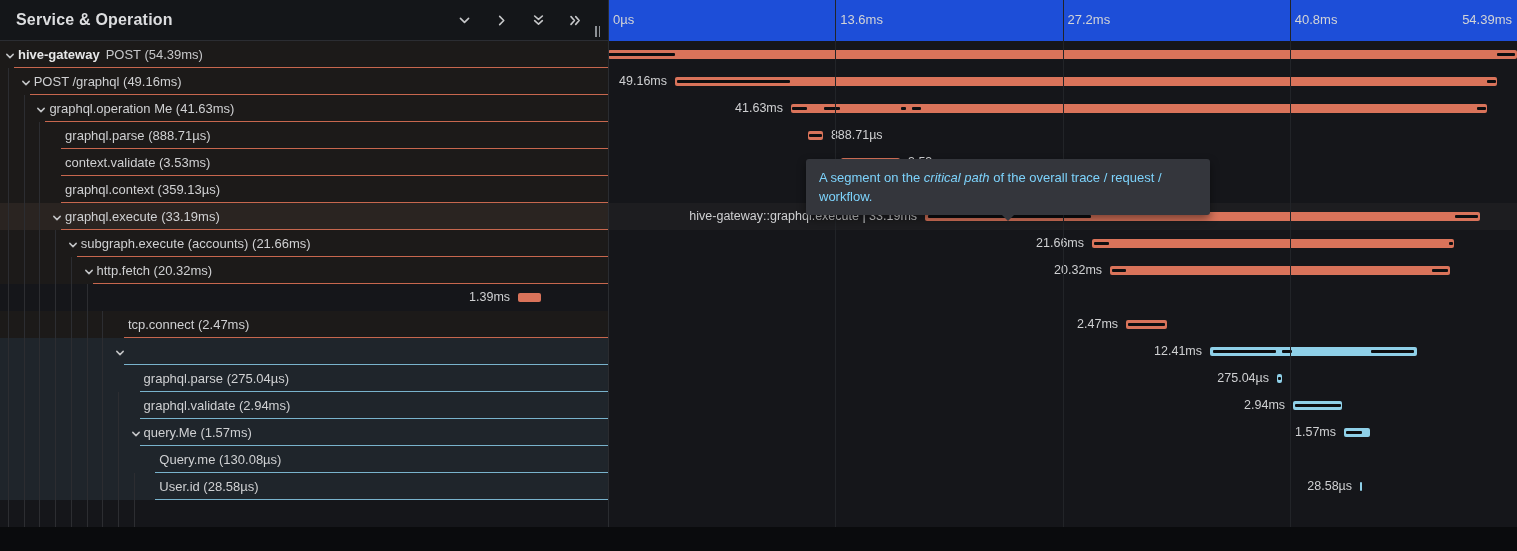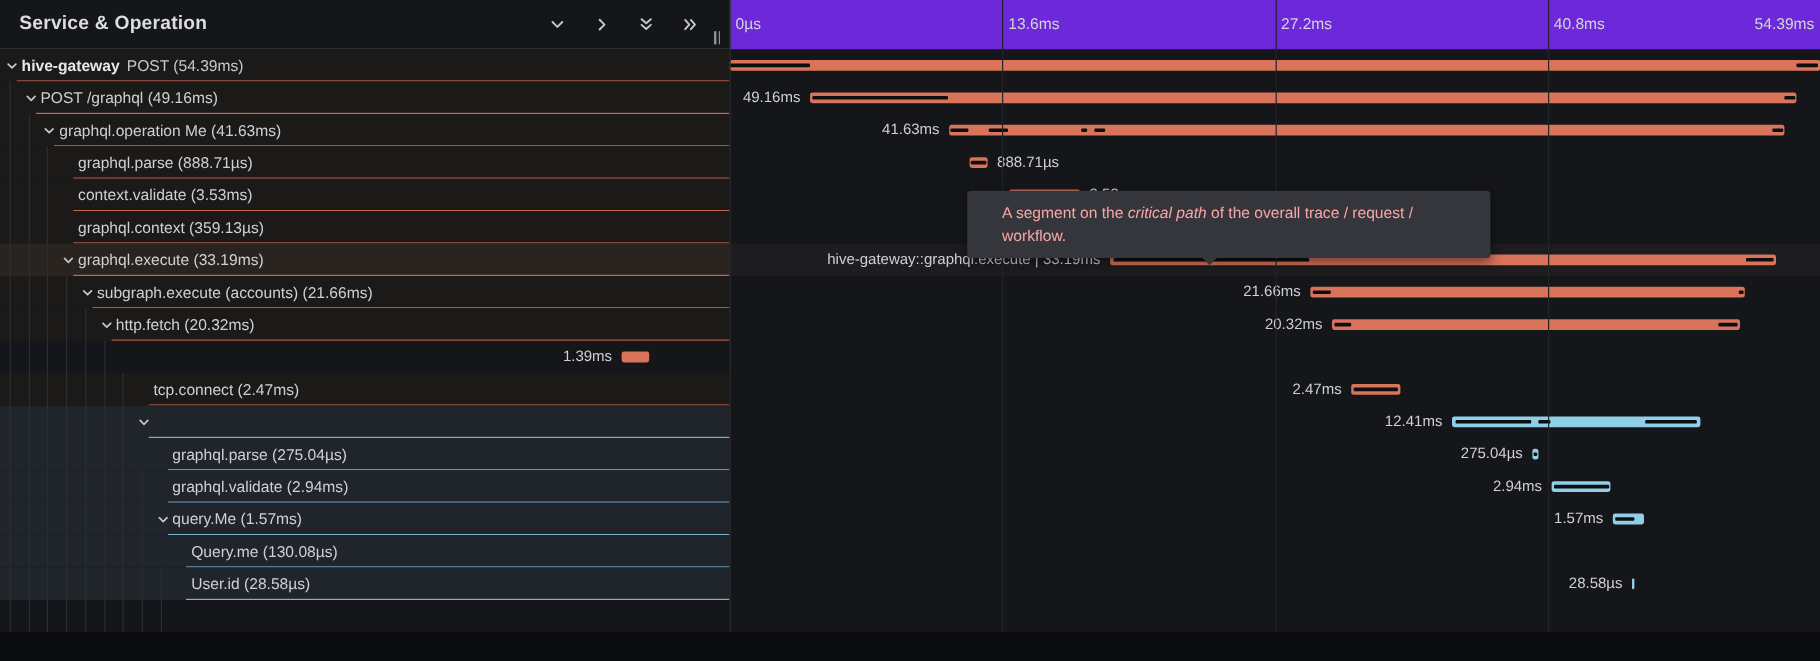--- a/index.html
+++ b/index.html
@@ -15,21 +15,21 @@
     position:relative;width:608px;height:40px;border-bottom:1px solid #2b2d32;
     display:flex;align-items:center;background:#141619;
   }
   .hdr-title{font-size:16px;font-weight:700;color:#dcdddf;padding-left:16px;letter-spacing:.2px;}
   .hdr-icons{position:absolute;right:22px;top:0;height:40px;display:flex;align-items:center;gap:15px;}
   .hdr-icons .icn{width:22px;height:22px;display:flex;align-items:center;justify-content:center;cursor:pointer;border-radius:2px;}
   .resize-handle{
     position:absolute;right:3px;top:26px;width:10px;height:12px;display:flex;gap:2px;cursor:col-resize;
   }
   .resize-handle i{display:block;width:1.5px;height:11px;background:#8d9196;}
-  .hdr-right{position:relative;width:909px;height:41px;background:#6d28d9;}
+  .hdr-right{position:relative;width:909px;height:41px;background:#1d4ed8;}
   .tick-label{position:absolute;top:12px;font-size:13px;font-weight:500;color:#d3d4d6;white-space:nowrap;}
   
   .rows{position:absolute;top:41px;left:0;width:1517px;}
   .row{display:flex;height:27px;}
   .cell-left{position:relative;width:608px;height:27px;background:#1c1a19;overflow:hidden;}
   .cell-left.blue{background:#1f252b;}
   .row.hovered .cell-left{background:#2a2421;}
   .cell-tl{position:relative;width:909px;height:27px;}
   .row.hovered .cell-tl{background:#1d1d20;}
   .cell-left .divider{position:absolute;bottom:0;height:1px;right:0;}
@@ -49,22 +49,22 @@
   .bar{position:absolute;top:9px;height:9px;border-radius:2px;cursor:pointer;}
   .bar.salmon{background:#d9735a;}
   .bar.blue{background:#8fd0e8;}
   .crit{position:absolute;top:12px;height:3px;background:#0d0e10;border-radius:1px;pointer-events:none;}
   .dlabel{
     position:absolute;top:0;height:27px;line-height:27px;font-size:12.5px;color:#cfd0d2;white-space:nowrap;
   }
   
   .tooltip{
     position:absolute;left:806px;top:159px;width:378px;z-index:60;
-    background:#34363c;color:#fca5a5;font-size:13px;line-height:19px;
-    padding:9px 29px;border-radius:3px;box-shadow:0 4px 10px rgba(0,0,0,.45);
+    background:#34363c;color:#7dd3fc;font-size:13px;line-height:19px;
+    padding:9px 13px;border-radius:3px;box-shadow:0 4px 10px rgba(0,0,0,.45);
   }
   .tooltip em{font-style:italic;}
   .tooltip .arrow{
     position:absolute;left:196px;bottom:-6px;width:0;height:0;
     border-left:6px solid transparent;border-right:6px solid transparent;border-top:6px solid #34363c;
   }
   .bottom-strip{position:absolute;left:0;top:527px;width:1517px;height:24px;background:#0a0b0d;}
 </style>
 </head>
 <body>

